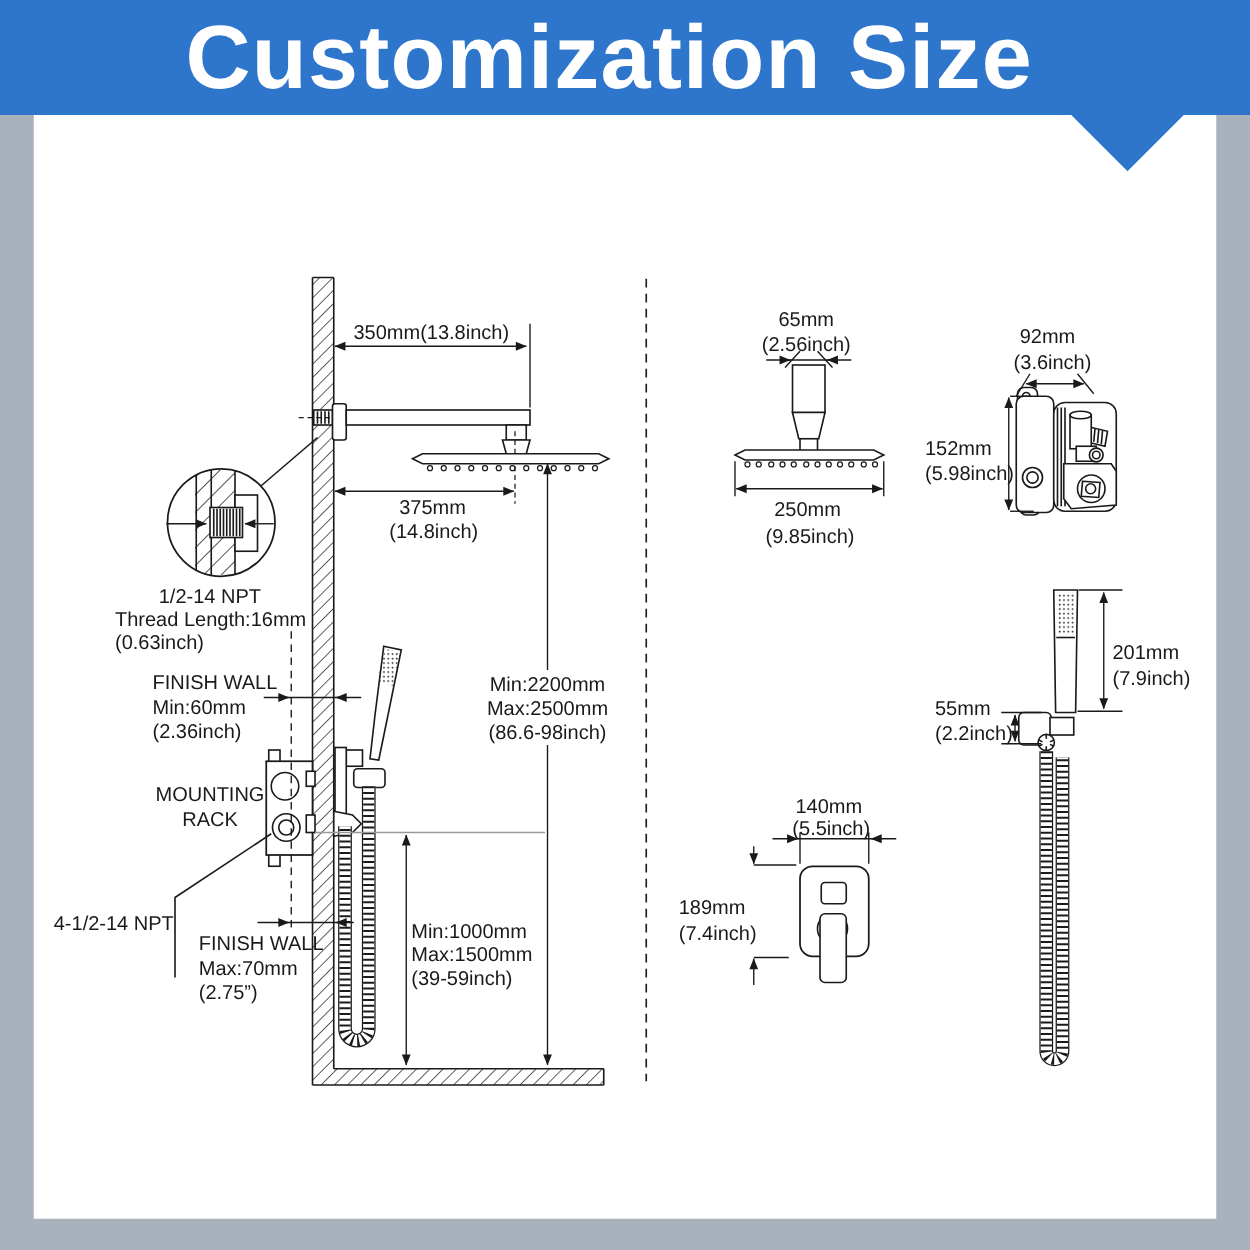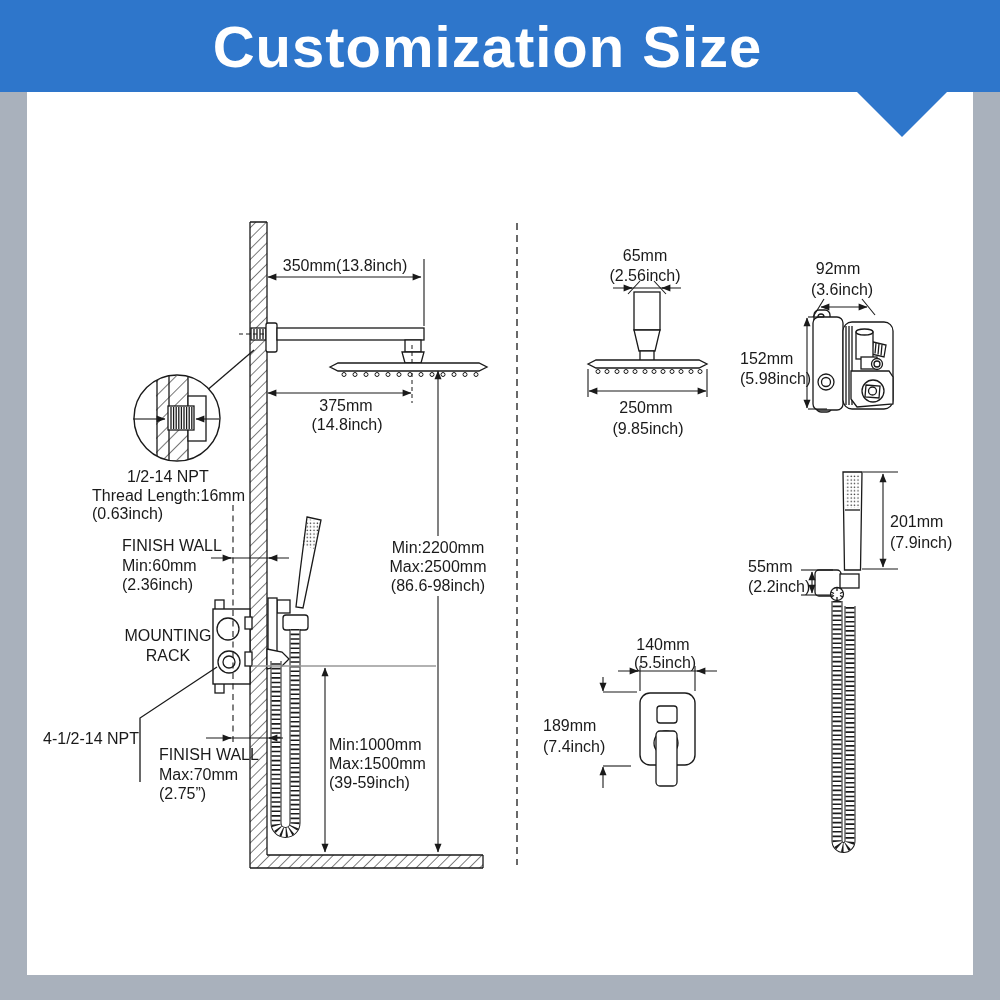--- a/index.html
+++ b/index.html
@@ -1,20 +1,20 @@
 <!DOCTYPE html>
 <html><head>
 <meta charset="utf-8">
 <style>
   html,body{margin:0;padding:0;background:#fff;}
   .stage{position:relative;width:1000px;height:1000px;background:#fff;overflow:hidden;
          font-family:"Liberation Sans",sans-serif;}
   .banner{position:absolute;left:0;top:0;width:1000px;height:92px;background:#2e76cb;
           display:flex;align-items:center;justify-content:center;padding-right:25px;box-sizing:border-box;}
-  .banner-title{color:#fff;font-size:58px;font-weight:700;letter-spacing:1px;
+  .banner-title{color:#fff;font-size:72px;font-weight:700;letter-spacing:1px;
                 font-family:"Liberation Sans",sans-serif;}
   .banner-tail{position:absolute;left:857px;top:92px;width:0;height:0;
                border-left:45px solid transparent;border-right:45px solid transparent;
                border-top:45px solid #2e76cb;}
   .frame{position:absolute;background:#a9b1bc;}
   .frame-left{left:0;top:92px;width:27px;height:908px;}
   .frame-right{left:973px;top:92px;width:27px;height:908px;}
   .frame-bottom{left:0;top:975px;width:1000px;height:25px;}
   svg.art{position:absolute;left:0;top:0;}
   .t{font-family:"Liberation Sans",sans-serif;font-size:16px;fill:#1a1a1a;}

